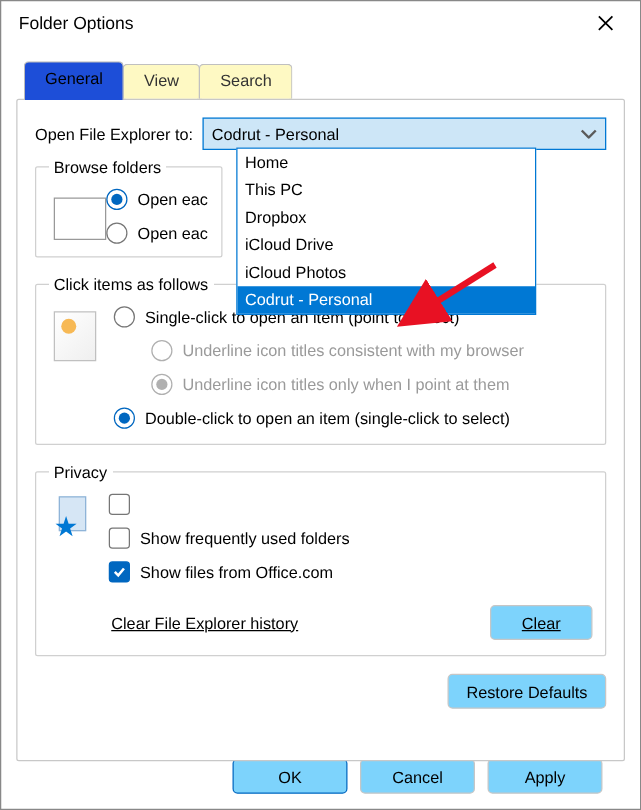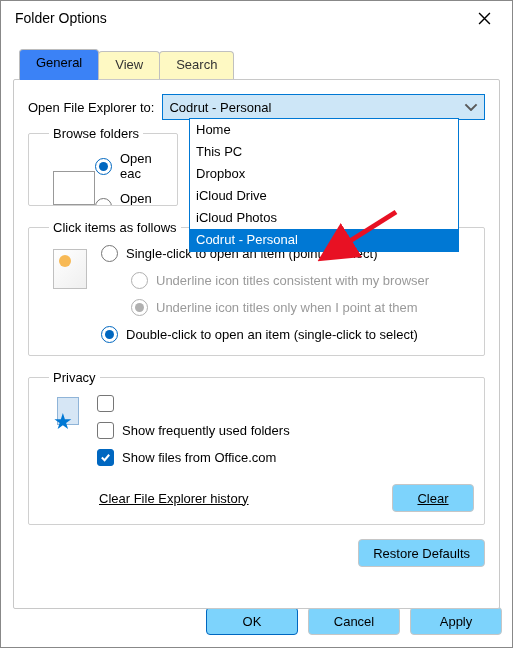--- a/index.html
+++ b/index.html
@@ -38,21 +38,21 @@
   .close-btn svg{width:13px;height:13px}
   .tabstrip {
     display: flex;
     margin: 14px 0 0 18px;
     position: relative;
   }
   .tab {
     padding: 5px 16px 7px;
     border: 1px solid #c0c0c0;
     border-bottom: none;
-    background: #3b82f6;
+    background: #1d4ed8;
     border-top-left-radius: 4px;
     border-top-right-radius: 4px;
     margin-right: -1px;
     position: relative;
     z-index: 1;
     color:#000;
   }
   .tab.active {
     z-index: 3;
     padding-bottom:8px;
@@ -96,39 +96,39 @@
     color:#000;
   }
   .combo .chev{
     margin-left:auto;
     width:14px;height:14px;display:flex;align-items:center;justify-content:center;
   }
   .dropdown-list{
     position:absolute;
     left:175px;
     top:38px;
-    width:270px;
+    width:240px;
     border:1px solid #0078d4;
     background:#fff;
     z-index:50;
   }
   .dd-item{
     padding:2px 6px;
     color:#000;
     line-height:18px;
   }
   .dd-item.sel{
     background:#0078d4;
     color:#fff;
   }
   fieldset.group{
     border:1px solid #d0d0d0;
     border-radius:2px;
     margin:6px 0 14px 0;
-    padding:10px 10px 12px 20px;
+    padding:10px 10px 12px 10px;
     position:relative;
   }
   fieldset.group > legend{
     padding:0 4px;
     color:#000;
     font-size:13px;
   }
   .browse-inner{
     display:flex;
     align-items:center;
@@ -182,21 +182,21 @@
     background:#7dd3fc;display:flex;align-items:center;justify-content:center;
     padding:0 14px;color:#000;
   }
   .btn.primary{border-color:#0067c0;border-width:1px}
   .restore-row{
     display:flex;justify-content:flex-end;margin-top:8px;
   }
   .dlg-buttons{
     position:absolute;
     bottom:12px;
-    right:10px;
+    right:30px;
     display:flex;
     gap:10px;
   }
   .dlg-buttons .btn{min-width:92px}
   
   .arrow{
     position:absolute;
     left:300px;
     top:128px;
     z-index:60;

